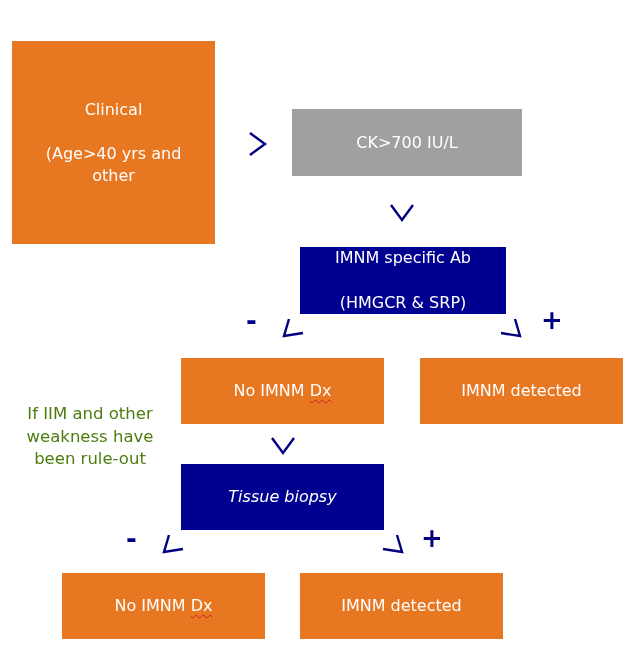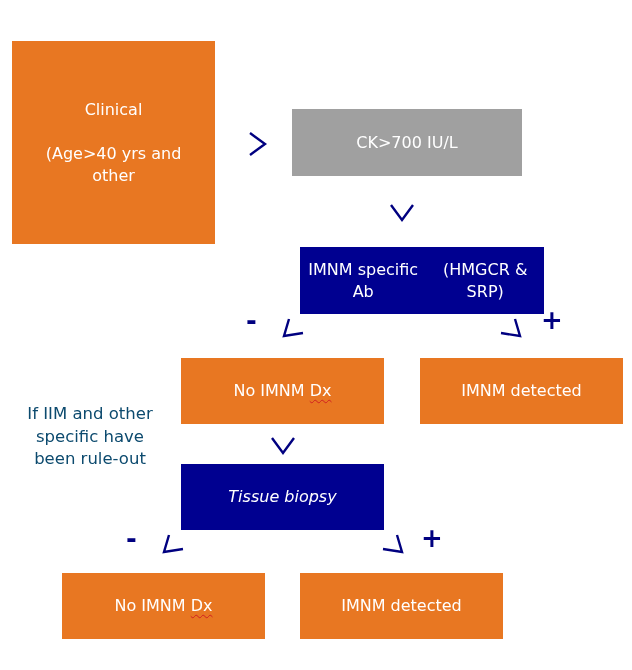--- a/index.html
+++ b/index.html
@@ -3,21 +3,21 @@
 <meta charset="utf-8">
 <style>
   html, body { margin: 0; padding: 0; background: #ffffff; }
   body { width: 632px; height: 670px; position: relative; overflow: hidden;
          font-family: "DejaVu Sans", "Liberation Sans", sans-serif; }
   .box { position: absolute; display: flex; align-items: center; justify-content: center;
          text-align: center; color: #ffffff; font-size: 16px; line-height: 22px; box-sizing: border-box; }
   .orange { background: #e87722; }
   .gray { background: #a0a0a0; }
   .navy { background: #000090; }
-  .note { position: absolute; color: #0c4a6e; font-size: 16.5px; line-height: 22.5px; text-align: center; }
+  .note { position: absolute; color: #4d7c0f; font-size: 16.5px; line-height: 22.5px; text-align: center; }
   .sign { position: absolute; color: #000080; font-size: 26px; font-weight: bold; line-height: 26px; }
   .arrow { position: absolute; }
   .spell { text-decoration: underline wavy #d02020; text-decoration-thickness: 1px; text-underline-offset: 3px; }
   .pre { white-space: pre-line; }
 </style>
 </head>
 <body>
 
 <div class="box orange" style="left:12px; top:41px; width:203px; height:203px; flex-direction:column;">
   <div>Clinical</div>
@@ -31,21 +31,21 @@
 </svg>
 
 <div class="box gray" style="left:292px; top:109px; width:230px; height:67px;">
   <span>CK&gt;700 IU/L</span>
 </div>
 
 <svg class="arrow" style="left:388px; top:201px;" width="28" height="22" viewBox="0 0 28 22">
   <polyline points="3,4 14,19 25,4" fill="none" stroke="#000080" stroke-width="2.4"></polyline>
 </svg>
 
-<div class="box navy" style="left:300px; top:247px; width:244px; height:67px; ">
+<div class="box navy" style="left:300px; top:247px; width:206px; height:67px; flex-direction:column;justify-content:space-between;">
   <div>IMNM specific Ab</div>
   <div>(HMGCR &amp; SRP)</div>
 </div>
 
 <div class="sign" style="left:246px; top:308px;">-</div>
 <svg class="arrow" style="left:280px; top:316px;" width="26" height="24" viewBox="0 0 26 24">
   <polyline points="9,3 4,20 23,17" fill="none" stroke="#000080" stroke-width="2.4"></polyline>
 </svg>
 <svg class="arrow" style="left:498px; top:316px;" width="26" height="24" viewBox="0 0 26 24">
   <polyline points="17,3 22,20 3,17" fill="none" stroke="#000080" stroke-width="2.4"></polyline>
@@ -54,21 +54,21 @@
 
 <div class="box orange" style="left:181px; top:358px; width:203px; height:66px;">
   <span><span class="pre" style="white-space: pre;">No IMNM </span><span class="spell">Dx</span></span>
 </div>
 <div class="box orange" style="left:420px; top:358px; width:203px; height:66px;">
   <span>IMNM detected</span>
 </div>
 
 <div class="note" style="left:10px; top:403px; width:160px;">
   <div>If IIM and other</div>
-  <div>specific have</div>
+  <div>weakness have</div>
   <div>been rule-out</div>
 </div>
 
 <svg class="arrow" style="left:269px; top:434px;" width="28" height="22" viewBox="0 0 28 22">
   <polyline points="3,4 14,19 25,4" fill="none" stroke="#000080" stroke-width="2.4"></polyline>
 </svg>
 
 <div class="box navy" style="left:181px; top:464px; width:203px; height:66px;font-style:italic;">
   <span>Tissue biopsy</span>
 </div>

